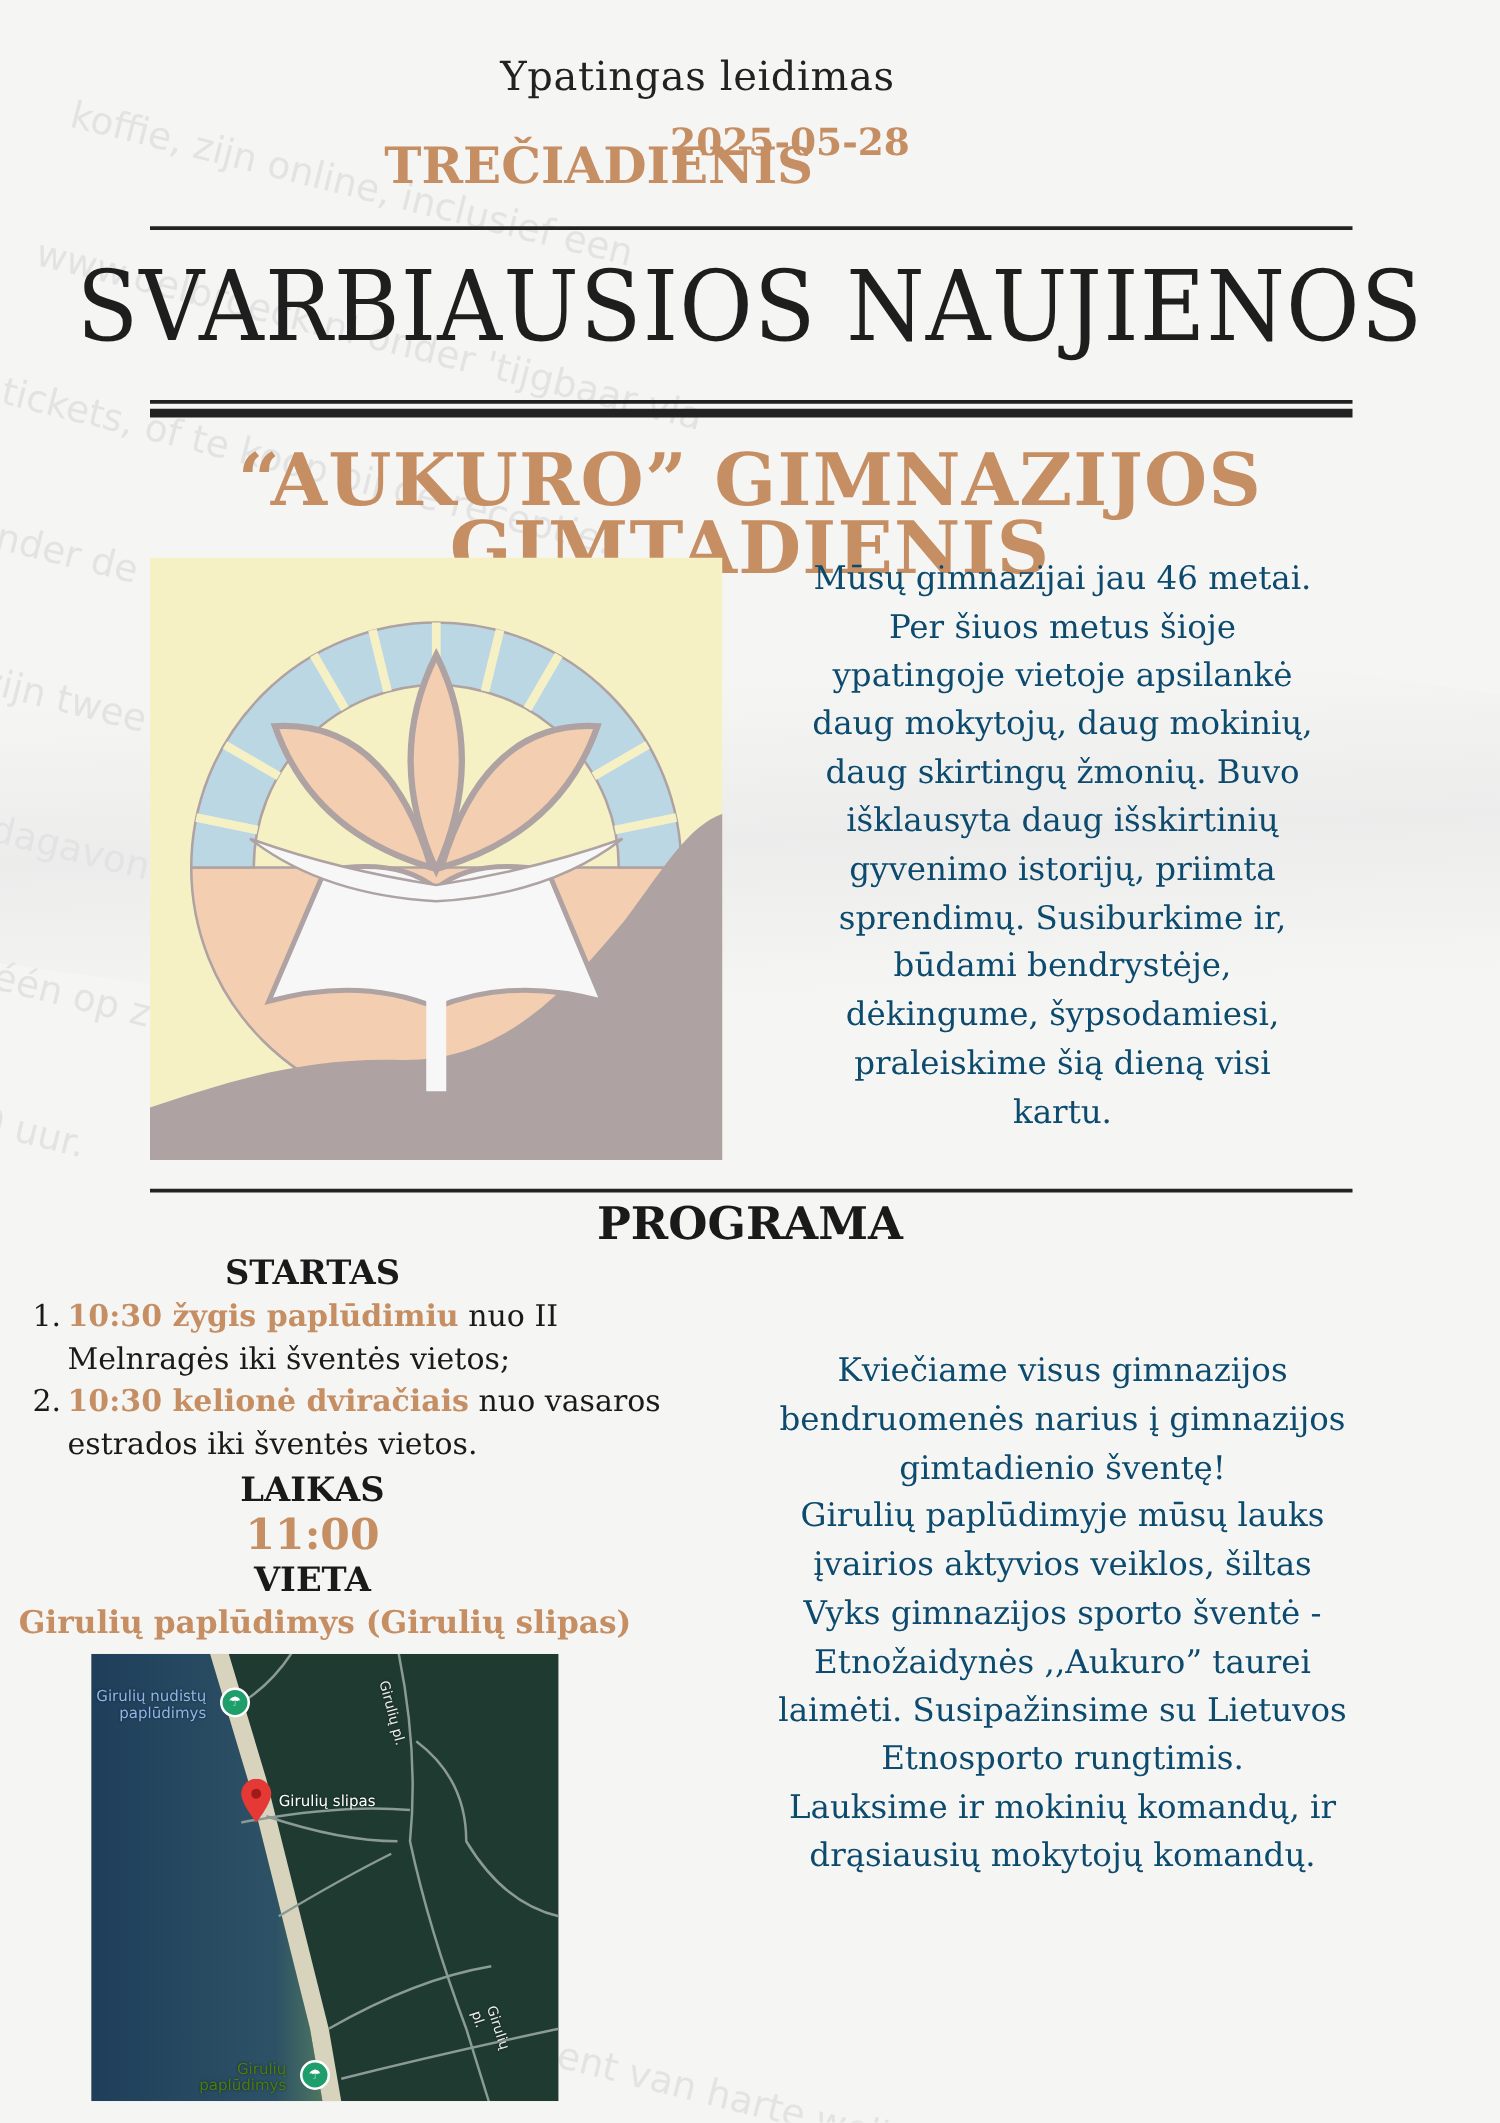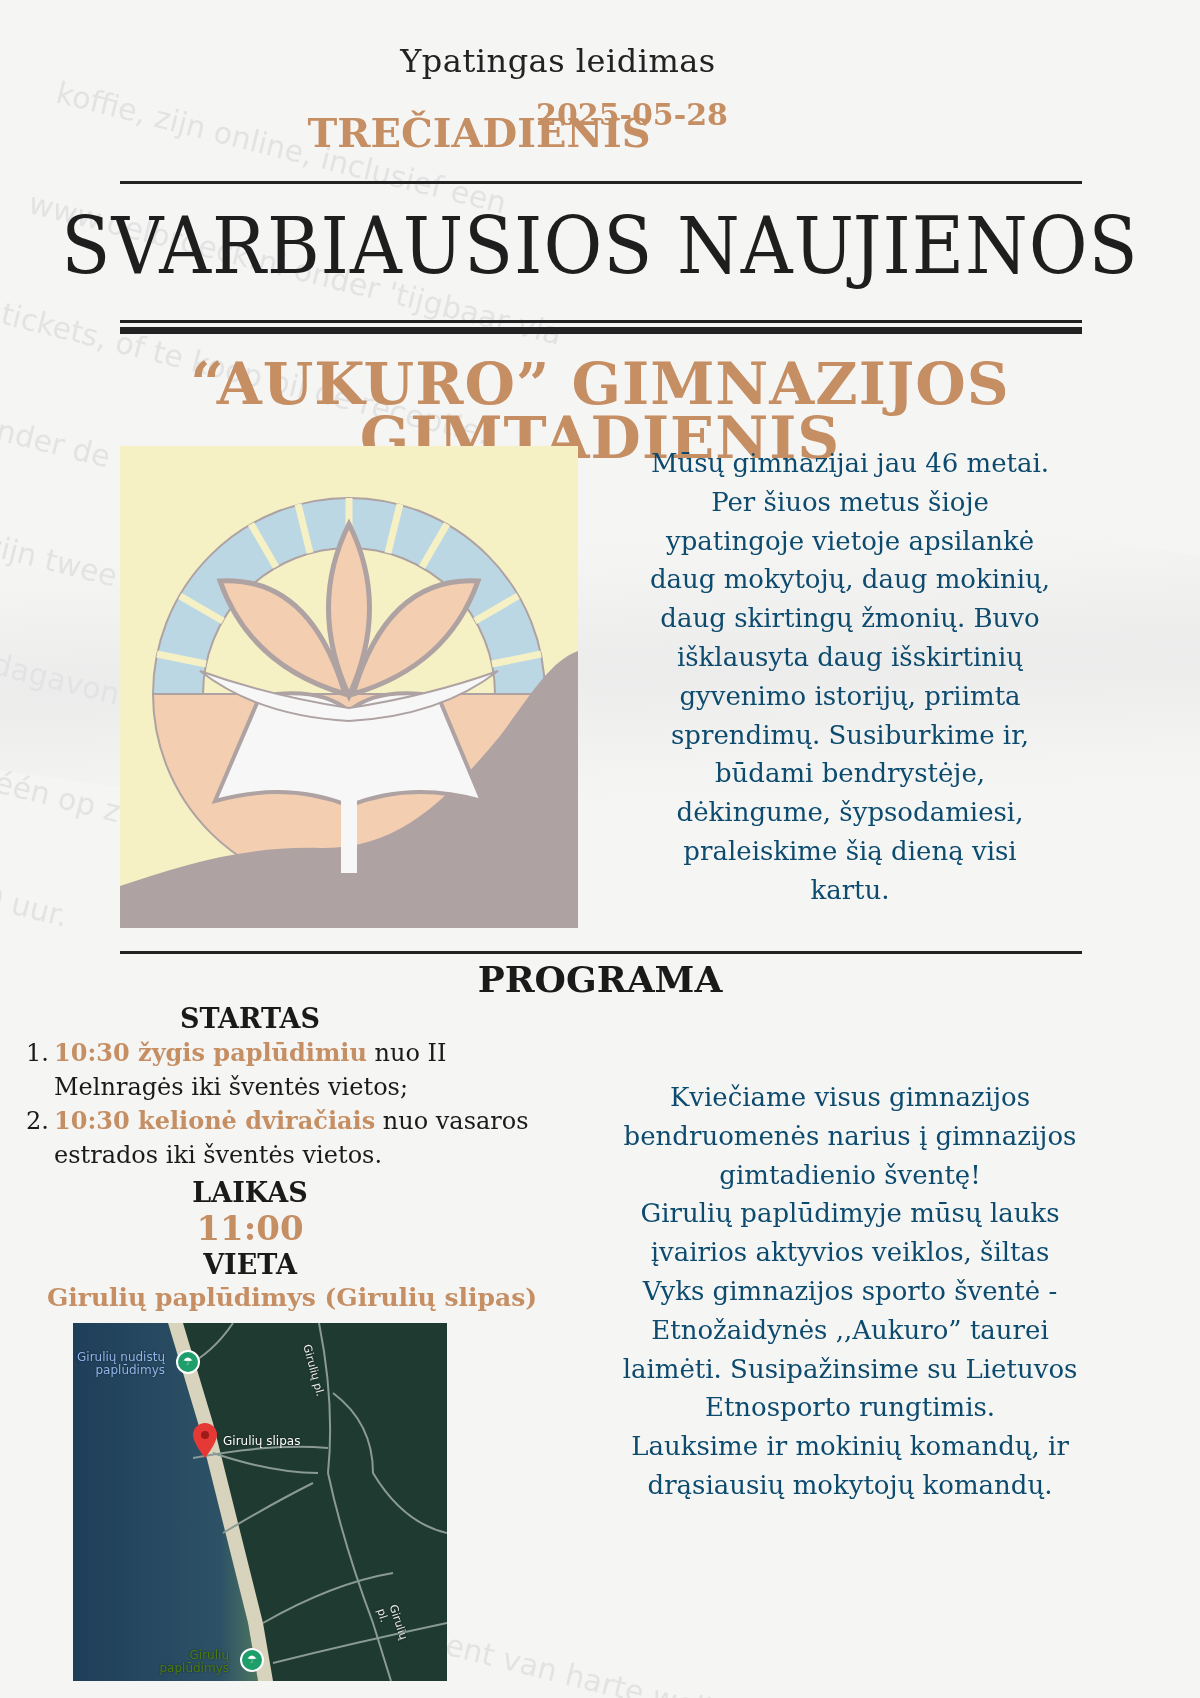--- a/index.html
+++ b/index.html
@@ -38,21 +38,21 @@
   #programa { left: 0; width: 1200px; top: 957px; font-size: 36px; font-weight: bold; line-height: 44px; }
   .label { font-size: 27px; font-weight: bold; line-height: 34px; color: #1a1a1a; }
   #startas { left: 100px; width: 300px; top: 1002px; text-align: center; }
   #items { left: 26px; width: 540px; top: 1036px; margin: 0; padding: 0; list-style: none; }
   #items li { position: relative; padding-left: 28px; font-size: 24px; line-height: 34px; }
   #items li .num { position: absolute; left: 0; top: 0; }
   #items li b { color: #c68e63; }
   #laikas { left: 100px; width: 300px; top: 1176px; }
   #time { left: 100px; width: 300px; top: 1208px; font-size: 34px; font-weight: bold; line-height: 40px; }
   #vieta { left: 100px; width: 300px; top: 1248px; }
-  #place { left: 0; width: 520px; top: 1281px; font-size: 25px; font-weight: bold; line-height: 34px; margin-left: 32px; }
+  #place { left: 0; width: 520px; top: 1281px; font-size: 25px; font-weight: bold; line-height: 34px; }
 
   #map { left: 73px; top: 1323px; width: 374px; height: 358px; overflow: hidden; }
   .map-label { position: absolute; font-family: "DejaVu Sans", sans-serif; font-size: 12px; line-height: 13px; text-shadow: 0 0 2px rgba(0,0,0,.6); }
   .poi-icon { position: absolute; width: 20px; height: 20px; border-radius: 50%; background: #1e9e6a; border: 2px solid #fff; color: #fff; font-size: 11px; text-align: center; line-height: 20px; }
 
   #invite { left: 600px; width: 500px; top: 1078px; }
 </style>
 </head>
 <body>
 

